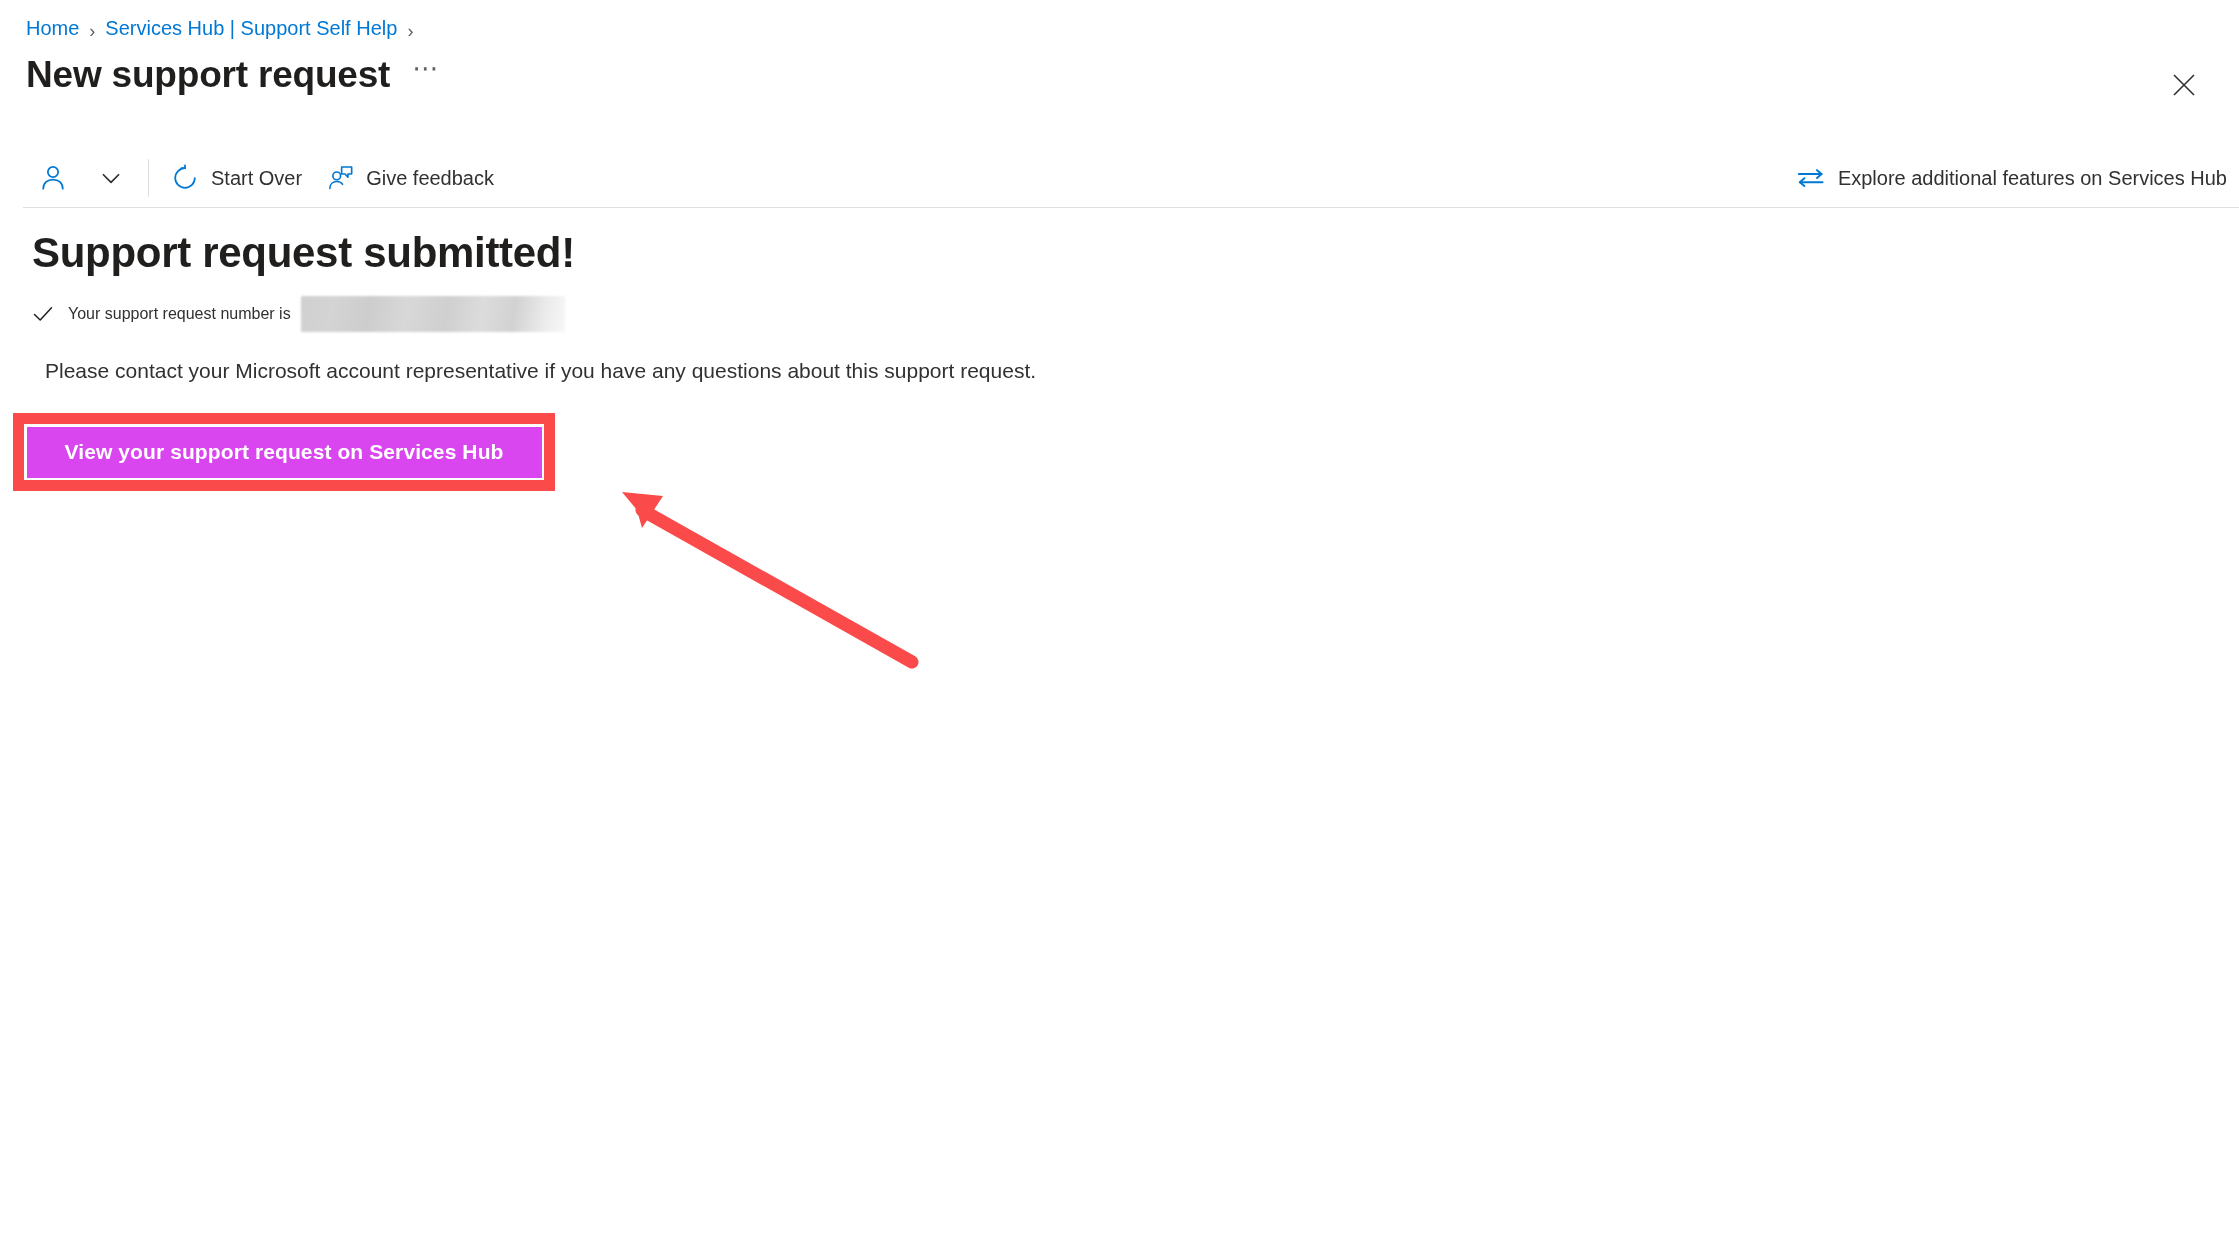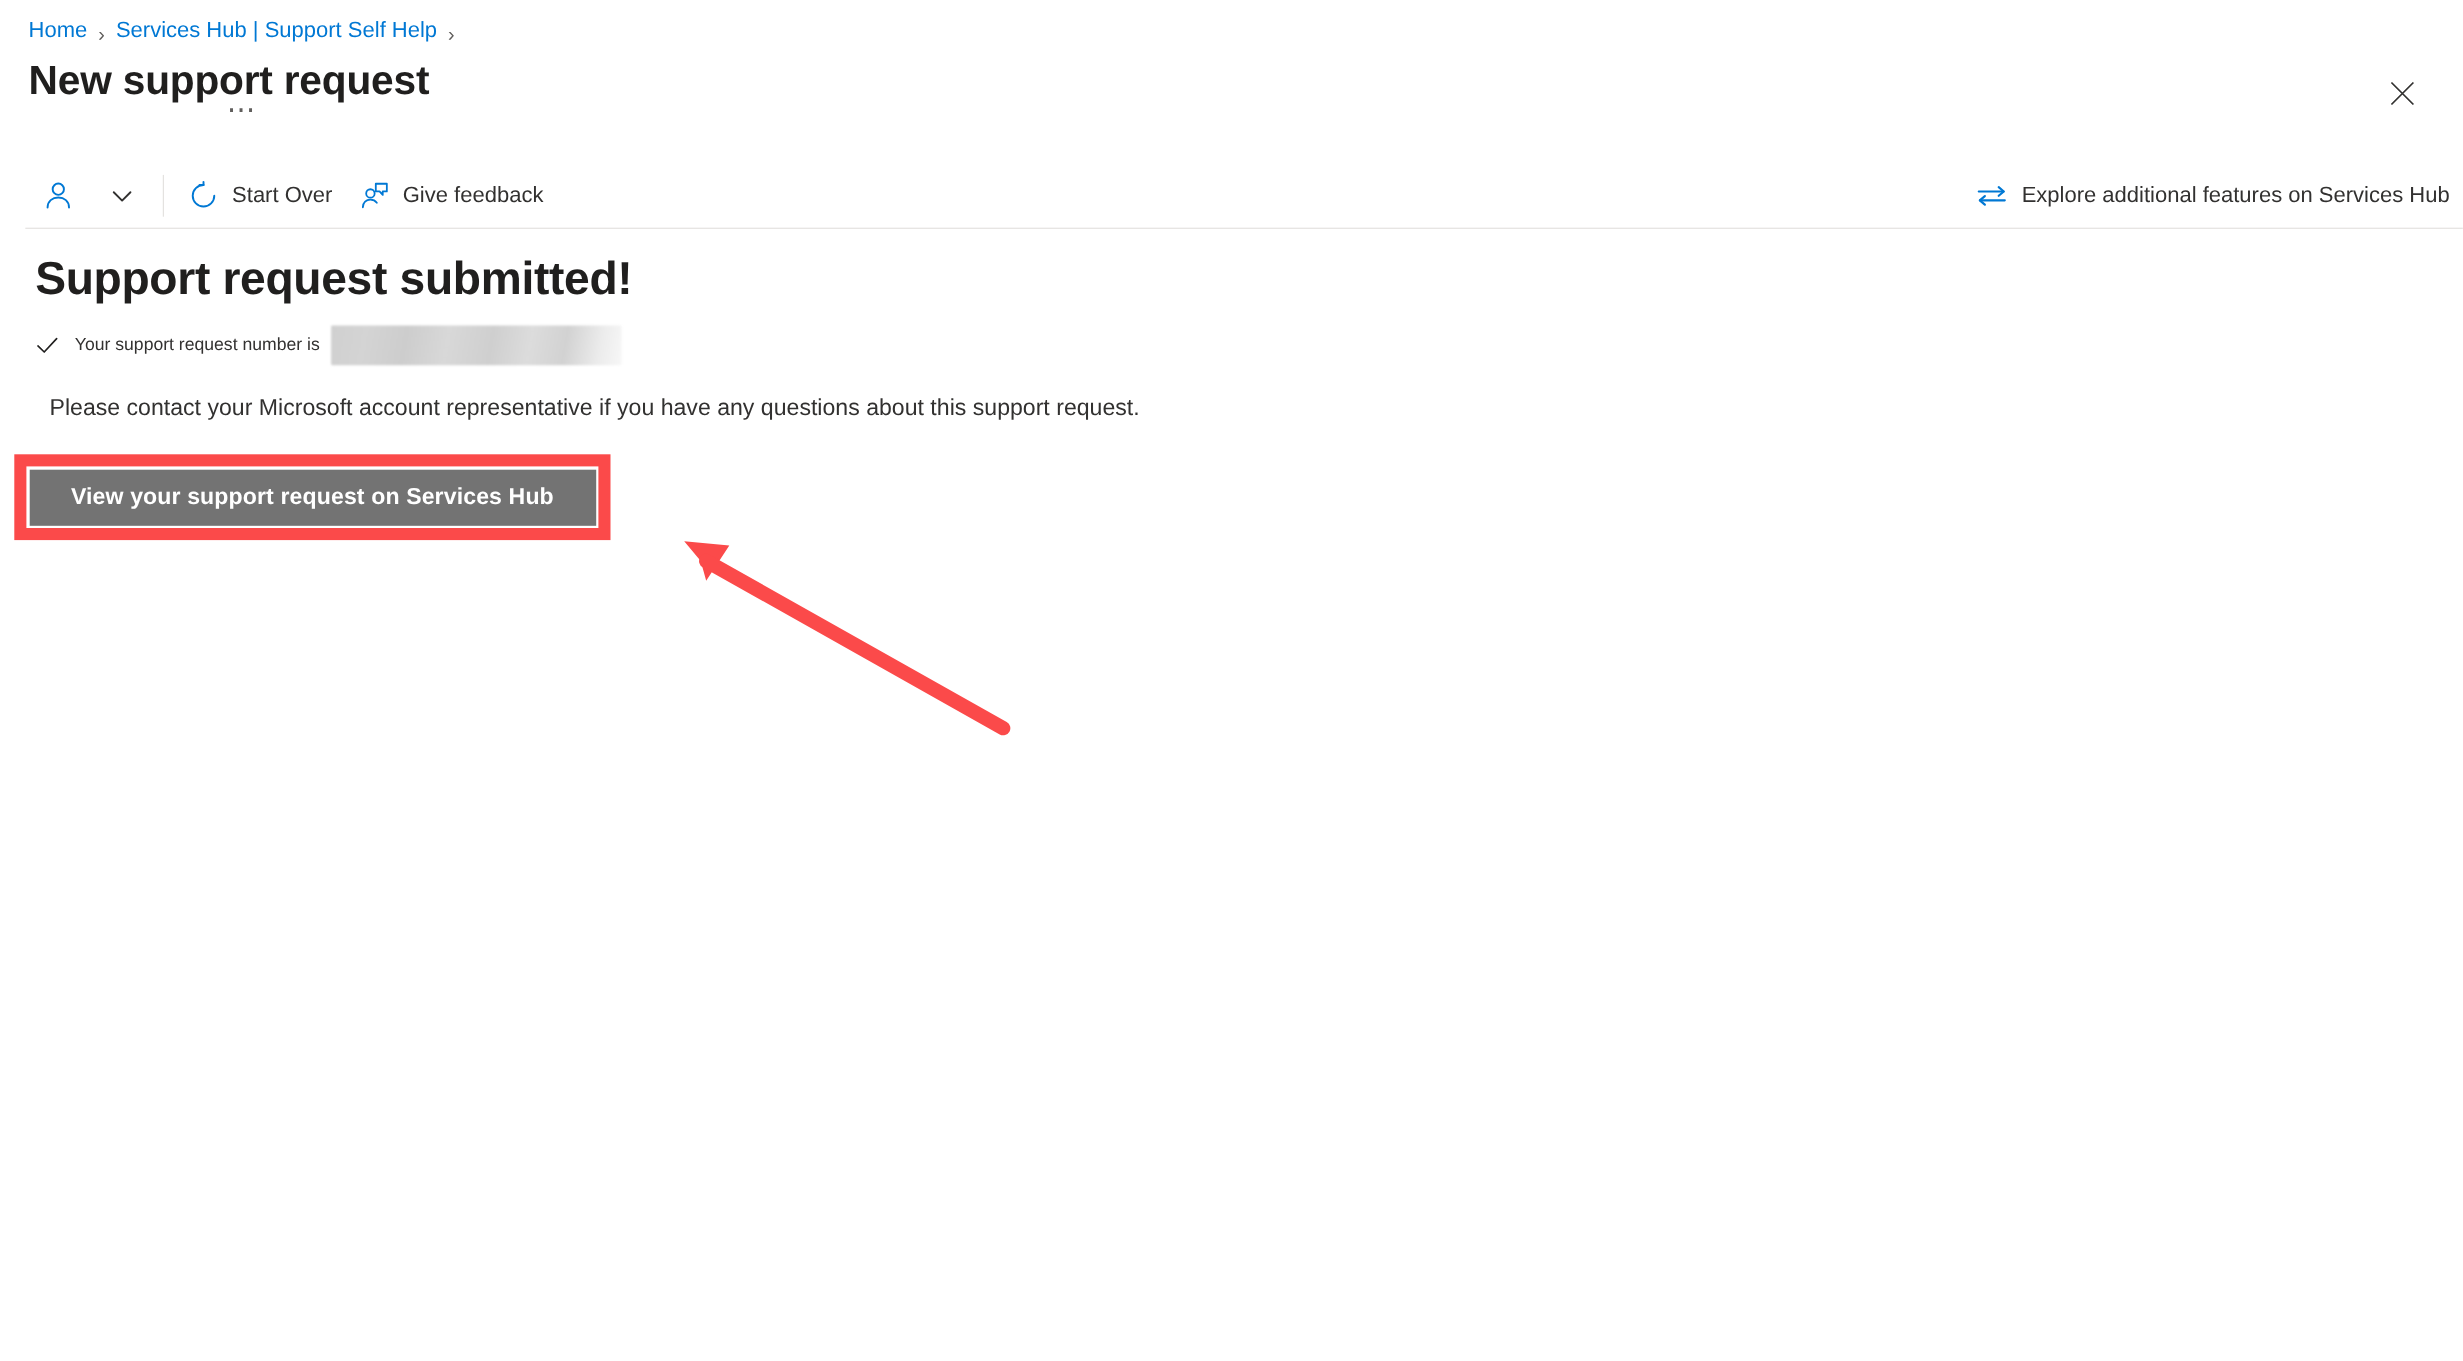--- a/index.html
+++ b/index.html
@@ -42,21 +42,20 @@
   }
 
   
   #title-row {
     position: absolute;
     left: 26px;
     top: 52px;
     display: flex;
     align-items: center;
     height: 46px;
-    flex-direction: column;
   }
   #page-title {
     font-size: 37px;
     font-weight: 600;
     color: #201f1e;
     letter-spacing: -0.2px;
     white-space: nowrap;
   }
   #title-more {
     margin-left: 22px;
@@ -206,21 +205,21 @@
     box-sizing: border-box;
     border: 11px solid #fb4a4a;
     background: #ffffff;
     display: flex;
     align-items: center;
     justify-content: center;
   }
   #cta-button {
     width: 515px;
     height: 51px;
-    background: #737373;
+    background: #d946ef;
     color: #ffffff;
     border: none;
     font-family: "Liberation Sans", sans-serif;
     font-size: 21px;
     font-weight: 700;
     letter-spacing: 0.1px;
     cursor: pointer;
     display: flex;
     align-items: center;
     justify-content: center;

